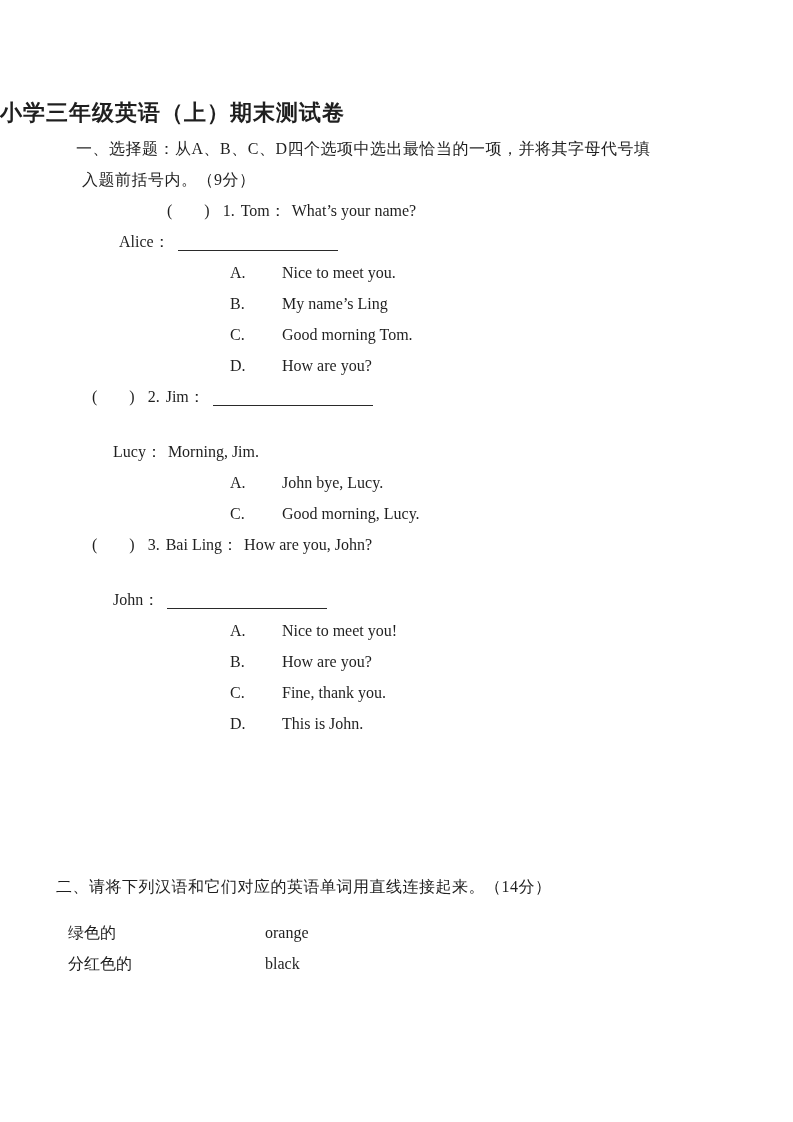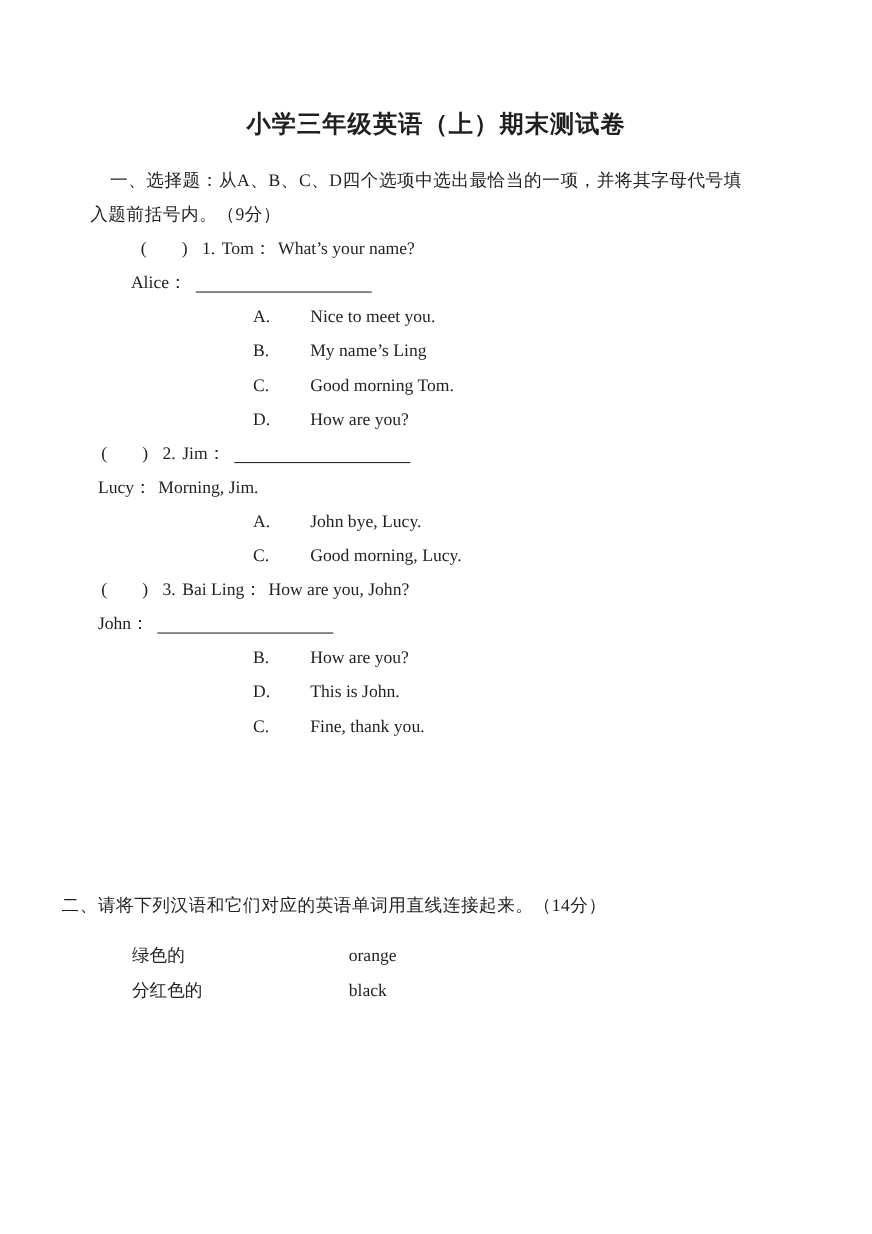--- a/index.html
+++ b/index.html
@@ -7,46 +7,45 @@
     position:relative;
     width:793px;height:1122px;
     background:#ffffff;
     color:#1f1f1f;
     font-family:"Liberation Serif","DejaVu Serif",serif;
     font-size:16px;
     overflow:hidden;
   }
   .title{
     padding-top:98px;
-    text-align:center;
     font-size:22px;
     font-weight:bold;
     line-height:30px;
     letter-spacing:1px;
   }
   .line{height:31px;line-height:31px;white-space:nowrap;}
-  .h1{margin-top:21px;padding-left:100px;letter-spacing:0.5px;}
+  .h1{margin-top:5px;padding-left:76px;letter-spacing:0.5px;}
   .h2{padding-left:82px;letter-spacing:0.5px;}
-  .q1p{padding-left:128px;}
+  .q1p{padding-left:128px;margin-left:39px;}
   .q23p{padding-left:92px;}
   .q1r{padding-left:119px;}
-  .q23r{padding-left:89px;}
+  .q23r{padding-left:113px;margin-top:24px;}
   .opt{padding-left:230px;}
   .letter{display:inline-block;width:52px;}
   .qnum{margin-left:13px;margin-right:6px;}
   .dlg{margin-left:6px;}
   .blank{
     display:inline-block;
     width:160px;height:18px;
     border-bottom:1px solid #2a2a2a;
     vertical-align:-4px;
     margin-left:8px;
   }
   .s2h{margin-top:132px;padding-left:56px;letter-spacing:0.5px;}
-  .pair{padding-left:120px;}
+  .pair{padding-left:68px;}
   .pair-first{margin-top:15px;}
   .cn{display:inline-block;width:197px;}
 </style>
 </head>
 <body>
 
 <div class="page">
 
   <div class="title">小学三年级英语（上）期末测试卷</div>
 
@@ -90,27 +89,30 @@
   </div>
 
   <div>
     <div class="line q23p">
       <span class="bracket">(&nbsp;&nbsp;&nbsp;&nbsp;&nbsp;&nbsp;&nbsp;&nbsp;)</span><span class="qnum">3.</span><span>Bai Ling：</span><span class="dlg">How are you, John?</span>
     </div>
     <div class="line q23r">
       <span>John：</span><span class="blank"></span>
     </div>
     <div class="line opt">
+      <span class="letter">A.</span><span>Nice to meet you!</span>
+    </div>
+    <div class="line opt">
       <span class="letter">B.</span><span>How are you?</span>
     </div>
     <div class="line opt">
-      <span class="letter">D.</span><span>This is John.</span>
+      <span class="letter">C.</span><span>Fine, thank you.</span>
     </div>
     <div class="line opt">
-      <span class="letter">C.</span><span>Fine, thank you.</span>
+      <span class="letter">D.</span><span>This is John.</span>
     </div>
   </div>
 
   <div class="line s2h">二、请将下列汉语和它们对应的英语单词用直线连接起来。（14分）</div>
 
   <div class="line pair pair-first">
     <span class="cn">绿色的</span><span>orange</span>
   </div>
   <div class="line pair">
     <span class="cn">分红色的</span><span>black</span>

